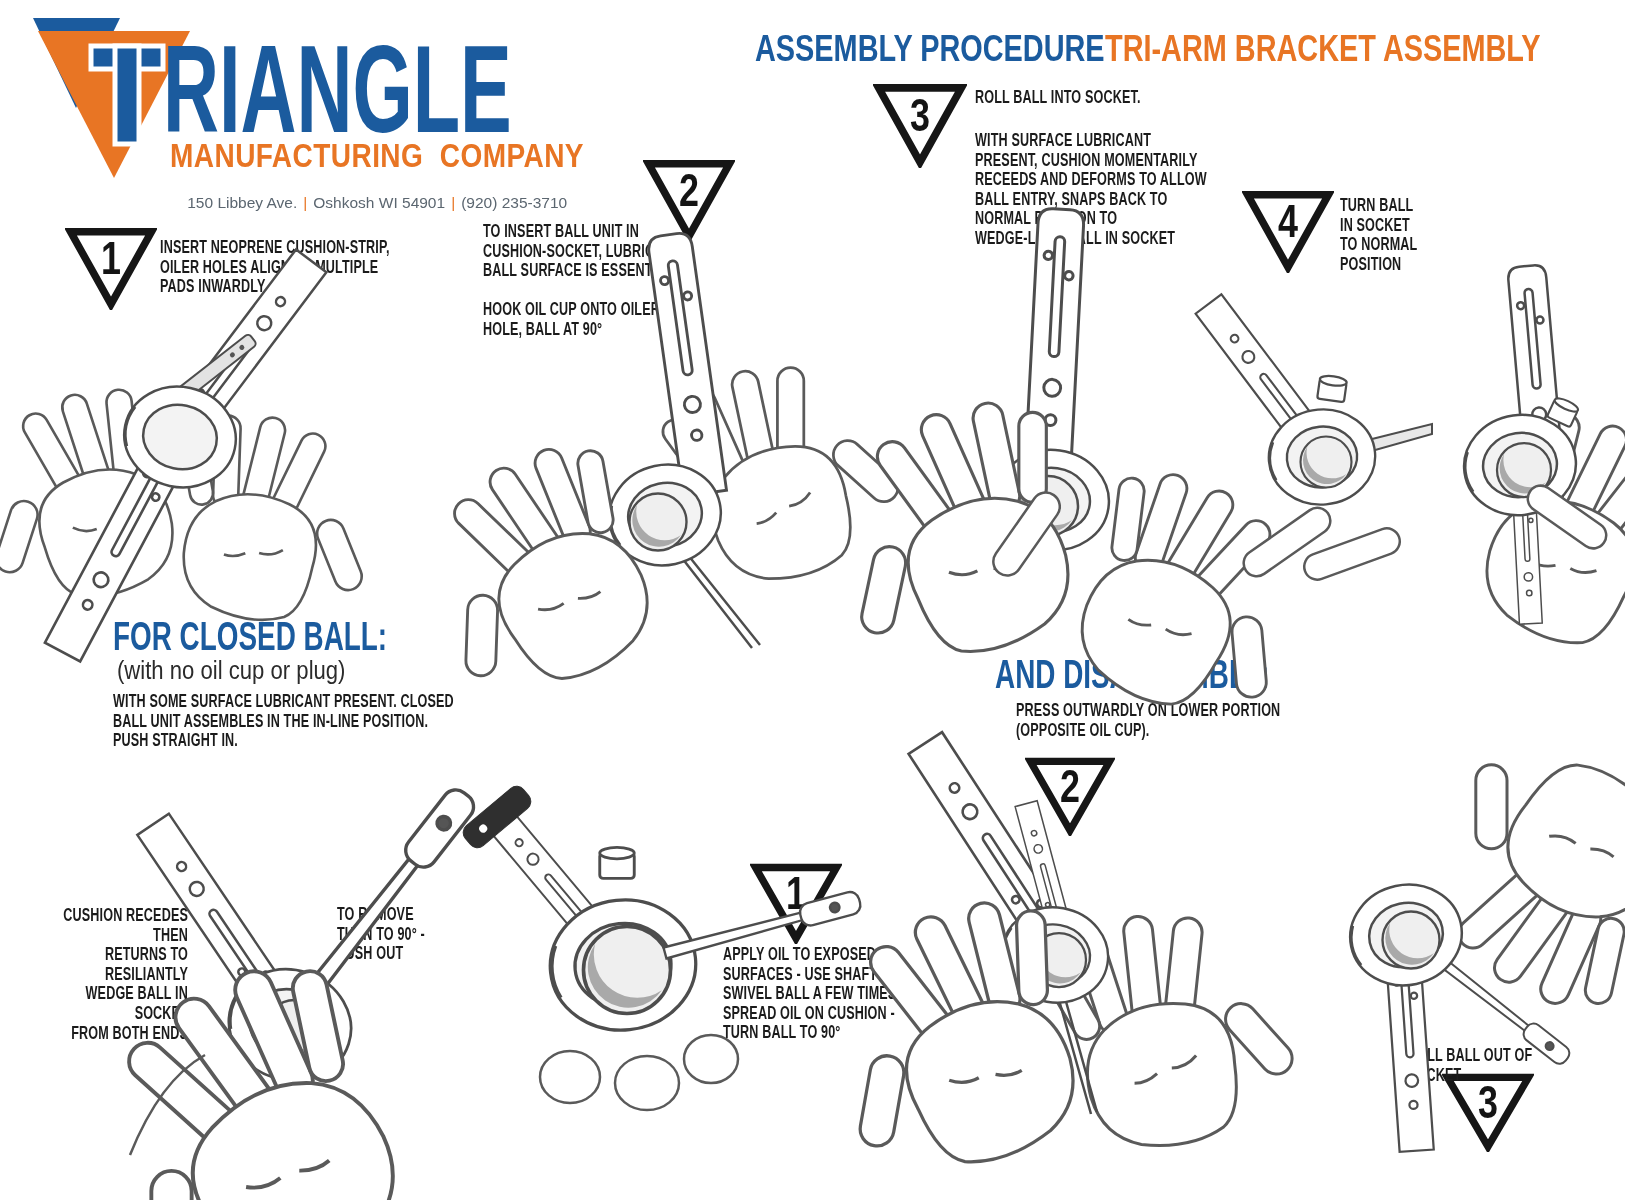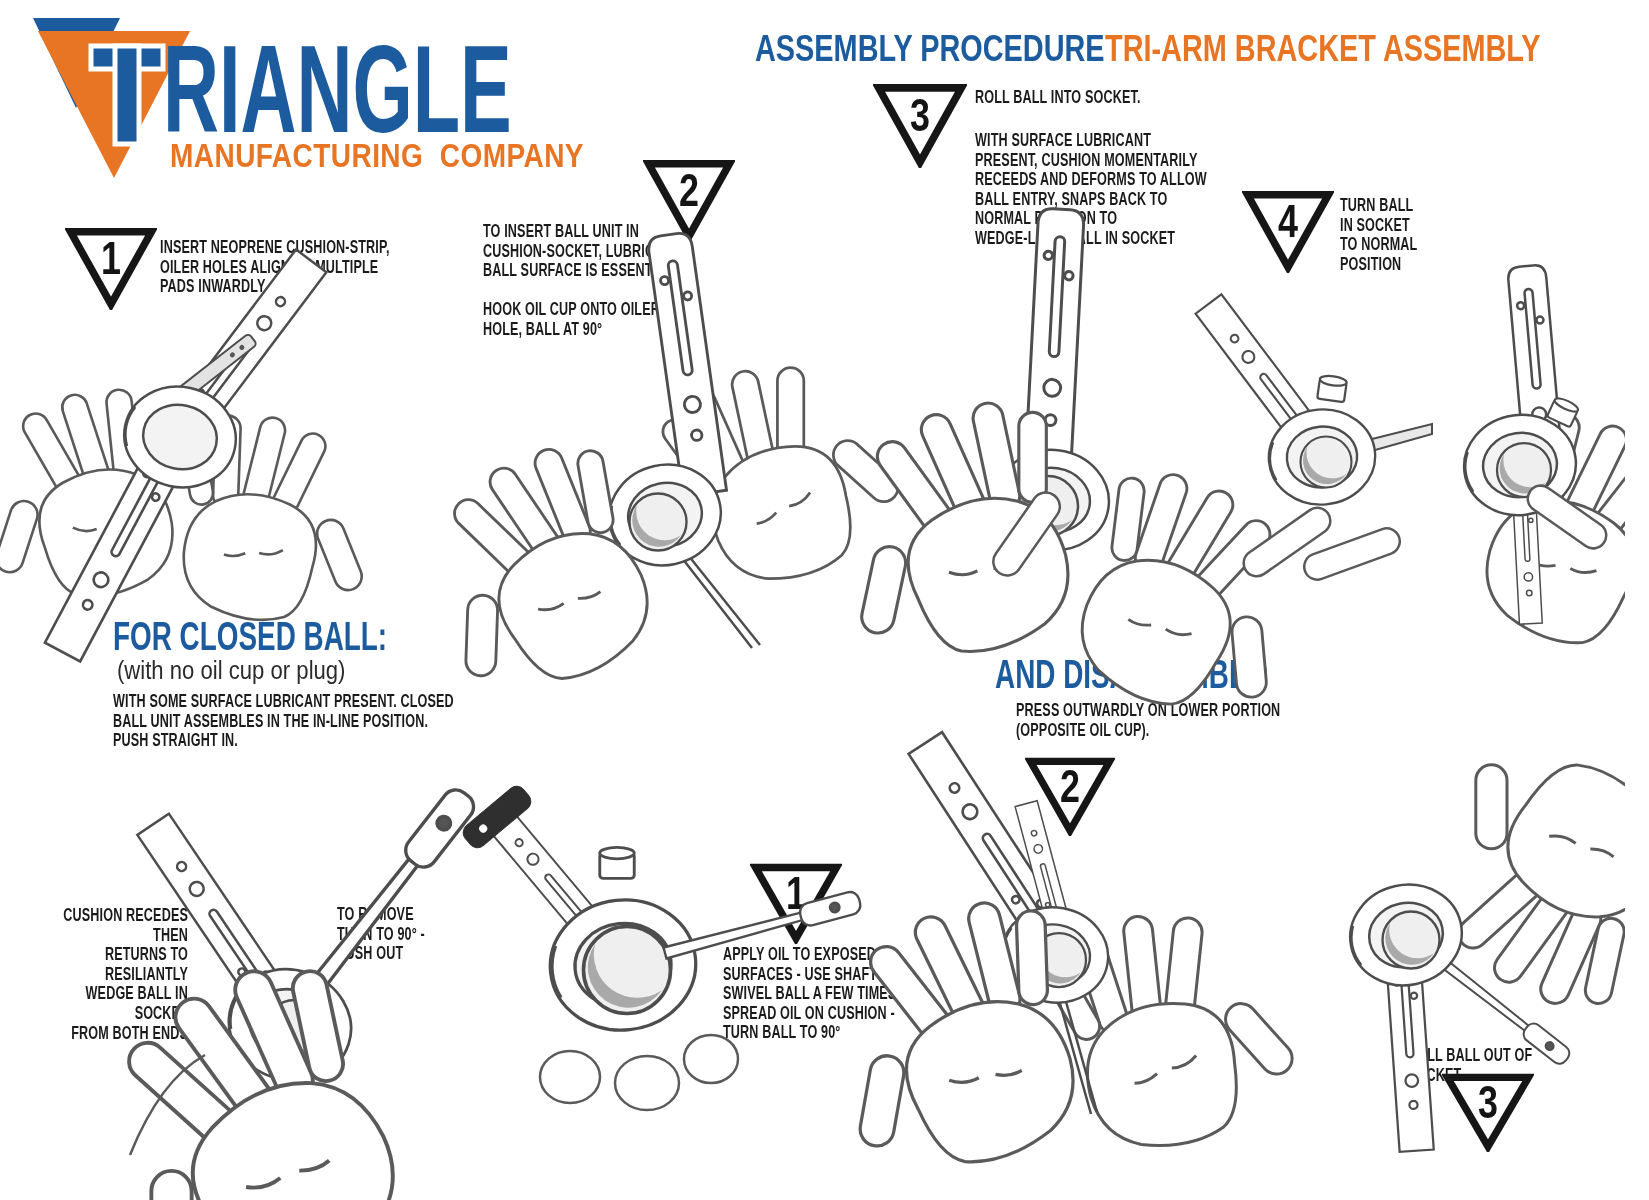--- a/index.html
+++ b/index.html
@@ -81,20 +81,23 @@
   <svg class="abs" style="left:28px;top:6px;" width="170" height="178" viewBox="0 0 170 178">
     <polygon points="5,12 92,12 48,102" fill="#1b5b9e"></polygon>
     <polygon points="10,25 162,25 86,172" fill="#e87524"></polygon>
     <g fill="#1b5b9e" stroke="#ffffff" stroke-width="5">
       <rect x="63" y="40" width="72" height="23"></rect>
       <rect x="87" y="40" width="24" height="98"></rect>
     </g>
   </svg>
   <div class="abs brand" style="left:163px;top:26px;">RIANGLE</div>
   <div class="abs subtitle" style="left:170px;top:139px;">MANUFACTURING  COMPANY</div>
+  <div class="abs address" style="left:170px;top:176px;">
+    <span>150 Libbey Ave.</span><span class="sep">|</span><span>Oshkosh WI 54901</span><span class="sep">|</span><span>(920) 235-3710</span>
+  </div>
 
   <div class="abs pagehead blue" style="left:755px;top:30px;">ASSEMBLY PROCEDURE</div>
   <div class="abs pagehead orange" style="left:1105px;top:30px;">TRI-ARM BRACKET ASSEMBLY</div>
 
   <div class="tri" style="left:65px;top:226px;width:92px;height:84px;">
     <svg viewBox="0 0 100 88" preserveAspectRatio="none">
         <polygon points="6,6 94,6 50,82" fill="#ffffff" stroke="#161616" stroke-width="8"></polygon>
       </svg>
     <span class="num">1</span>
   </div>

